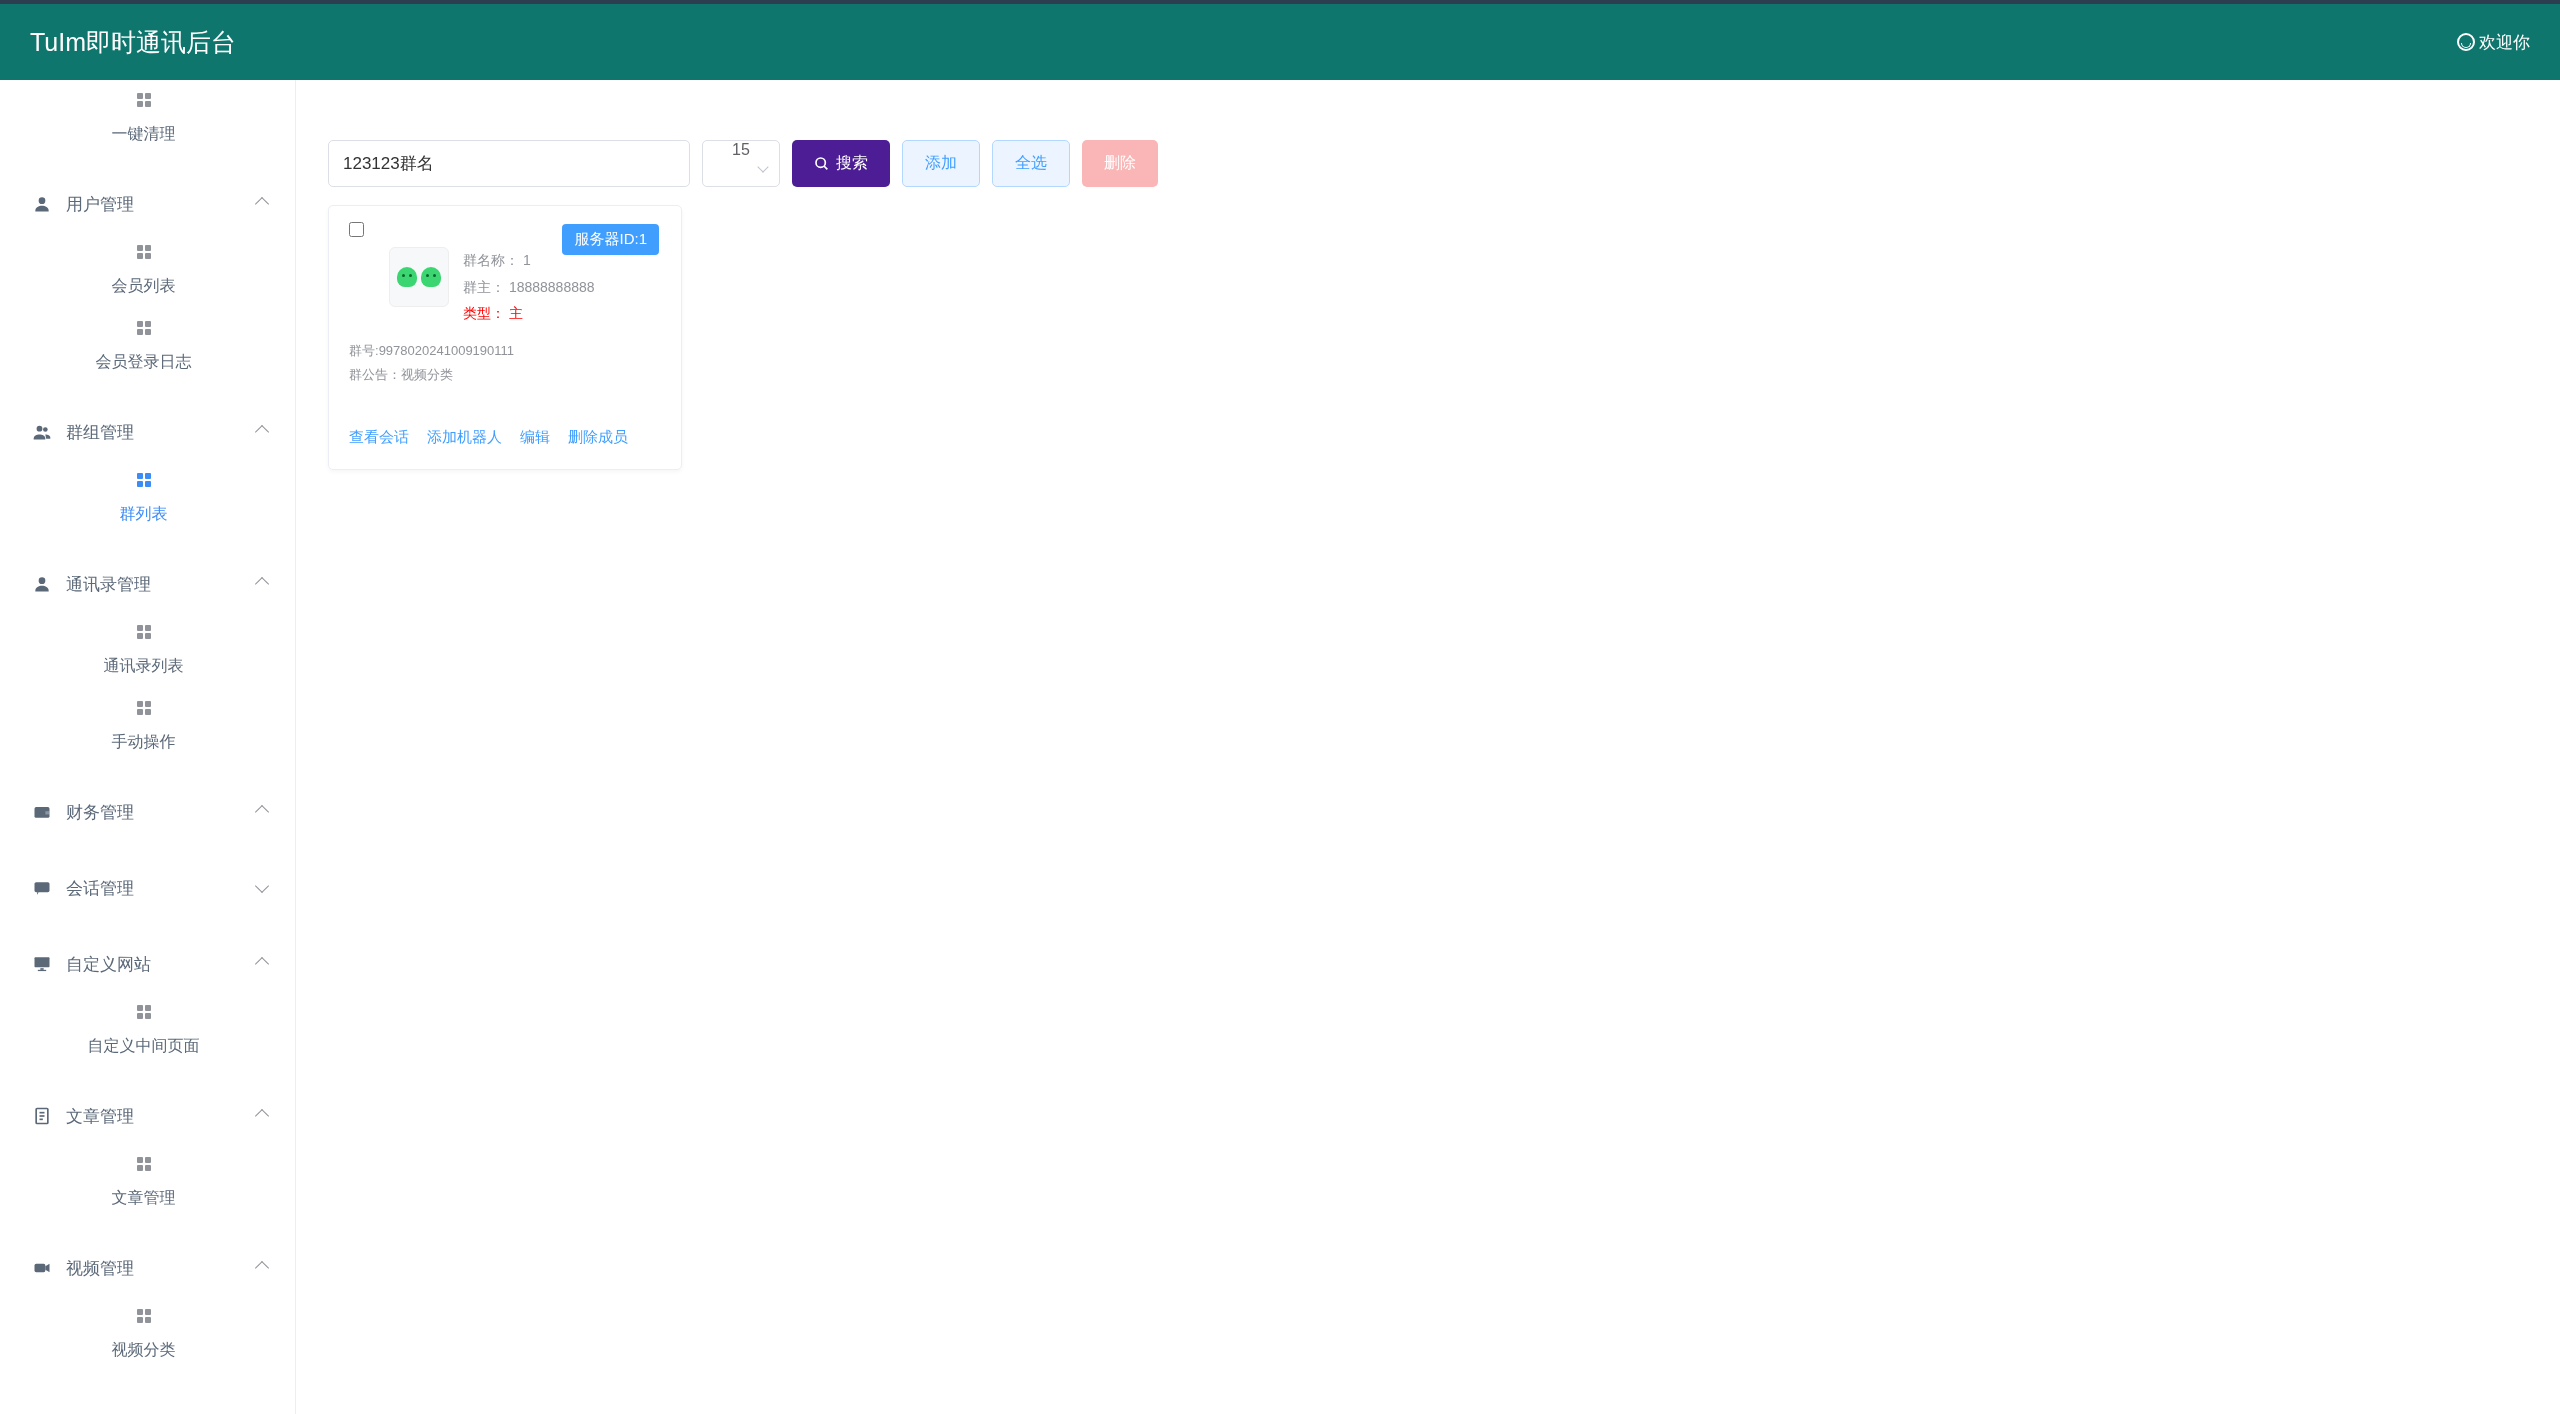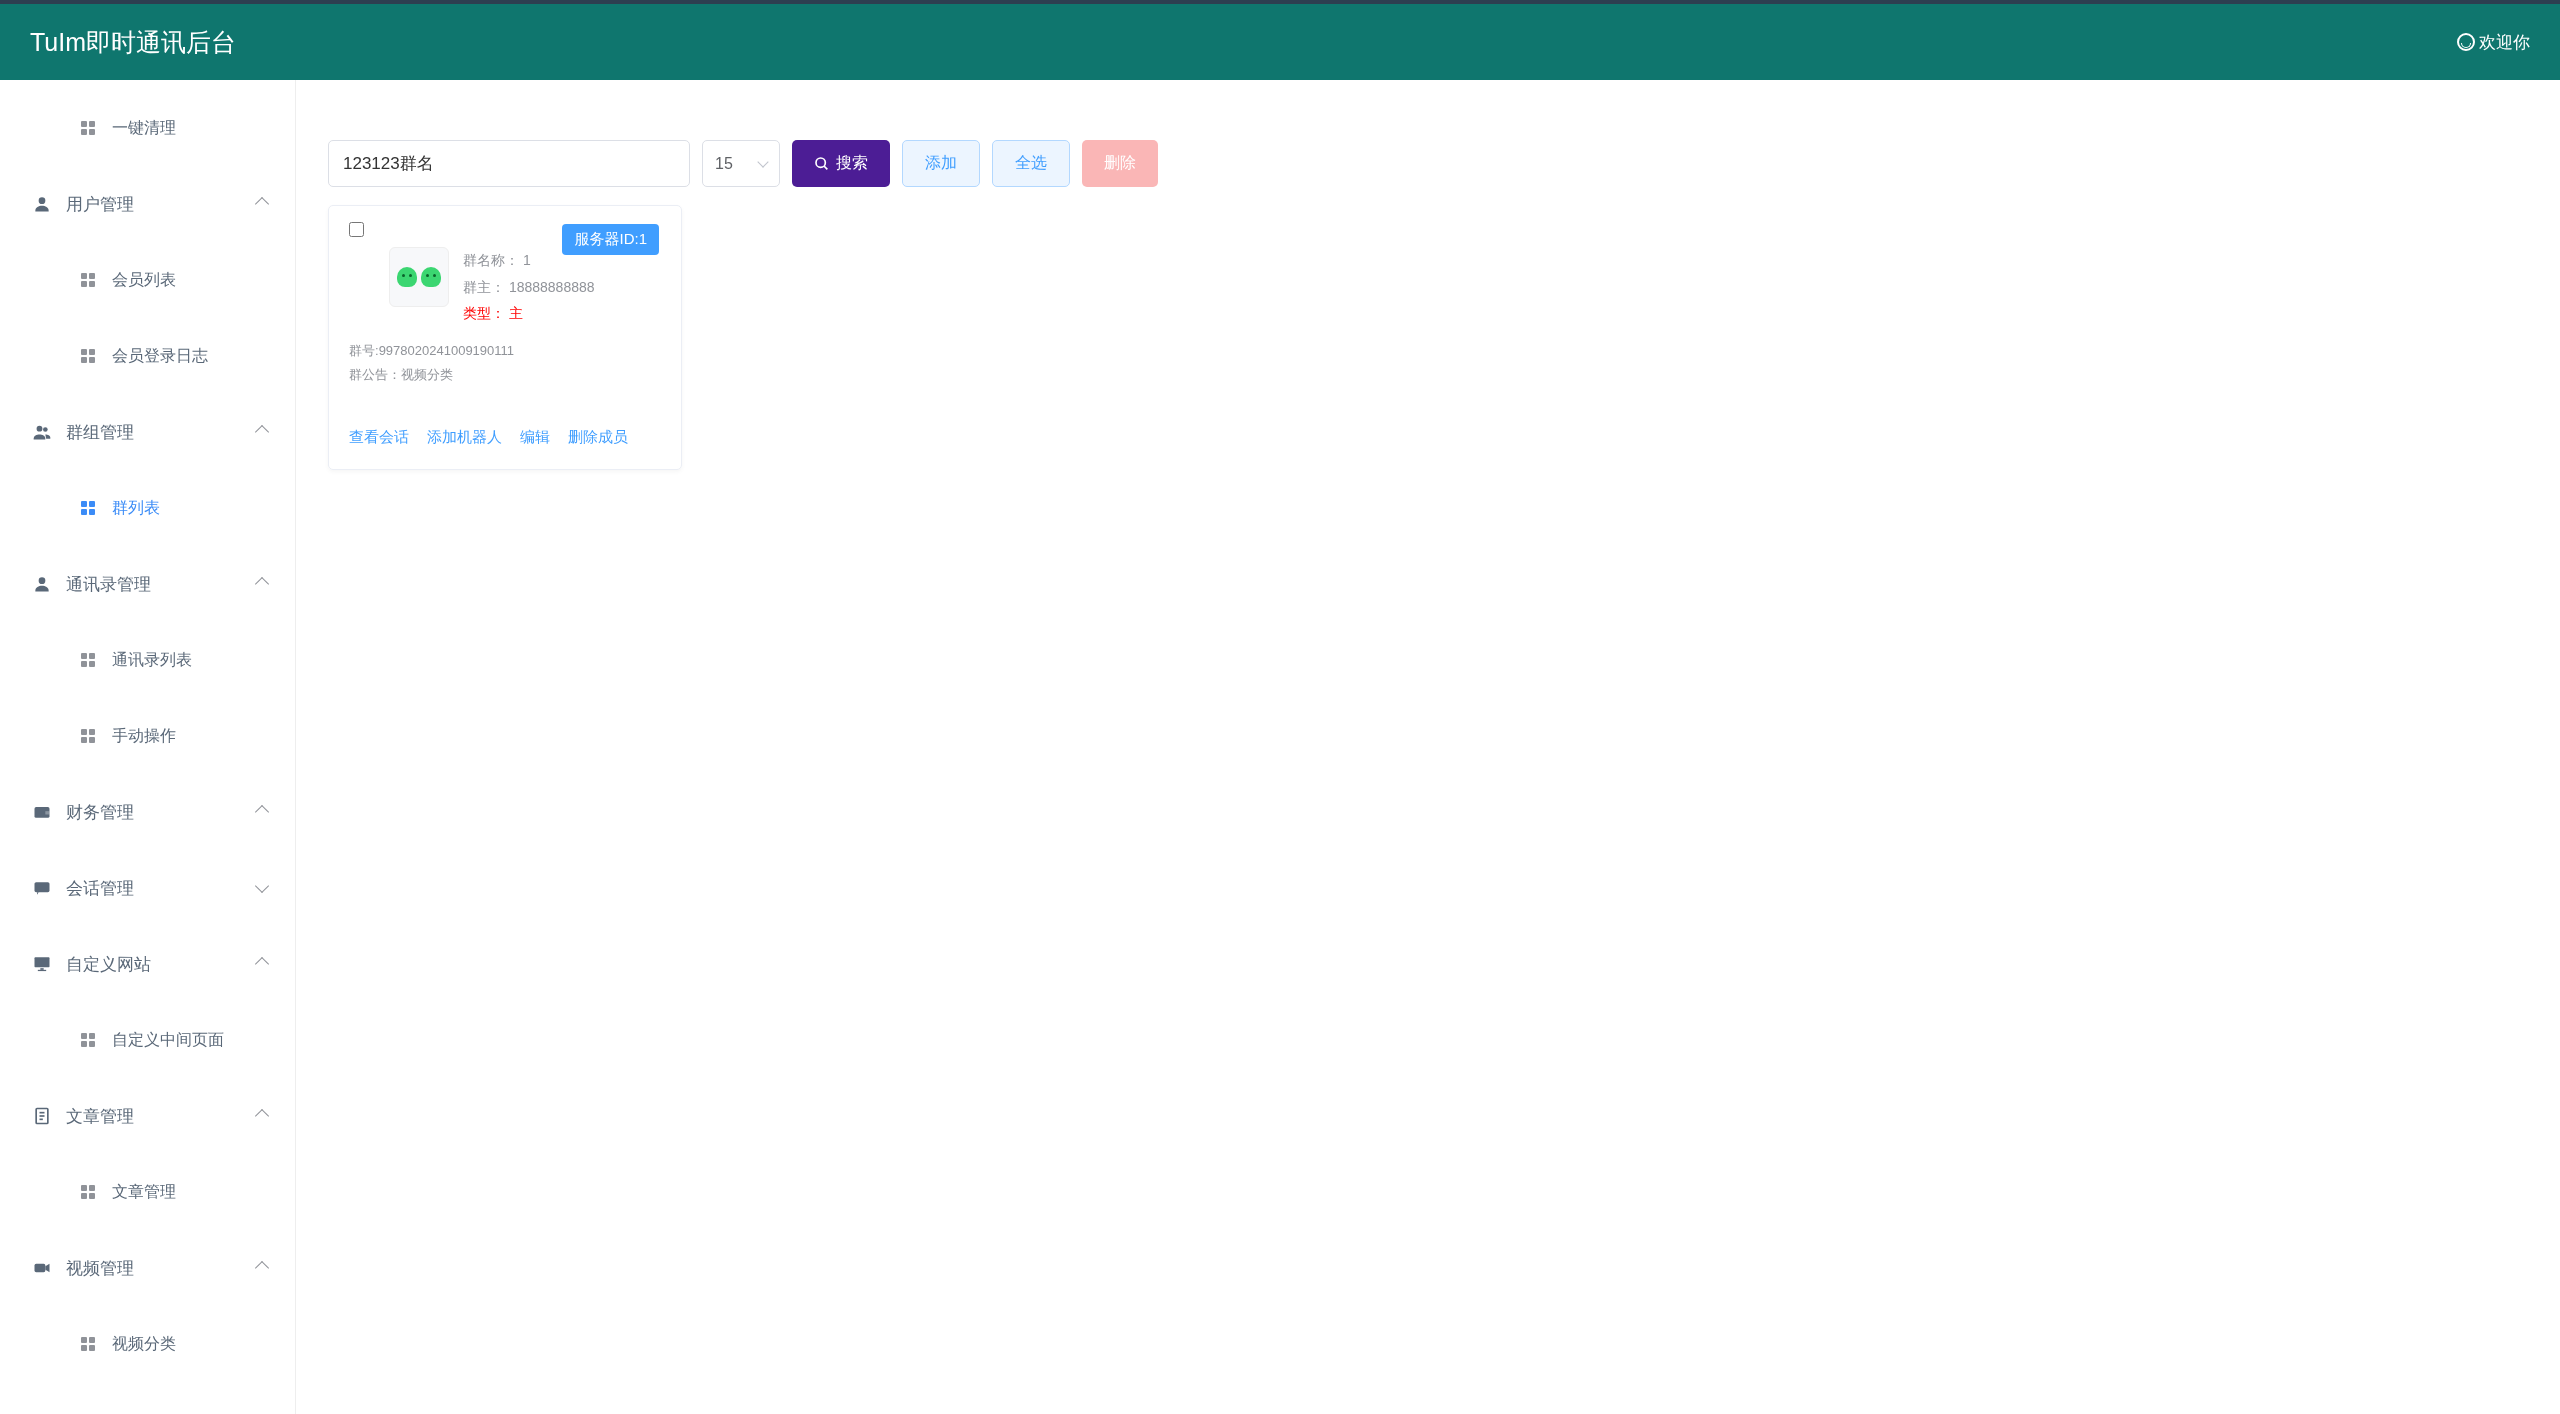--- a/index.html
+++ b/index.html
@@ -79,22 +79,23 @@
       align-items: center;
       padding: 0 32px;
       height: 76px;
       color: #5a6878;
       cursor: pointer;
       font-size: 17px;
       gap: 14px;
       position: relative;
     }
     .menu-item.sub {
-      padding-left: 78px;
+      padding-left: 24px;
       font-size: 16px;
+      flex-direction: column;
     }
     .menu-item.active {
       color: #3b8cf7;
     }
     .menu-icon {
       width: 20px;
       height: 20px;
       display: inline-flex;
       align-items: center;
       justify-content: center;
@@ -153,20 +154,21 @@
       height: 47px;
       border: 1px solid #dcdfe6;
       border-radius: 5px;
       display: flex;
       align-items: center;
       padding: 0 12px;
       gap: 8px;
       font-size: 16px;
       color: #606266;
       cursor: pointer;
+      flex-direction: column;
     }
     .select-chevron {
       width: 8px;
       height: 8px;
       border-right: 1.5px solid #c0c4cc;
       border-bottom: 1.5px solid #c0c4cc;
       transform: rotate(45deg);
       margin-top: -4px;
       margin-left: auto;
     }

